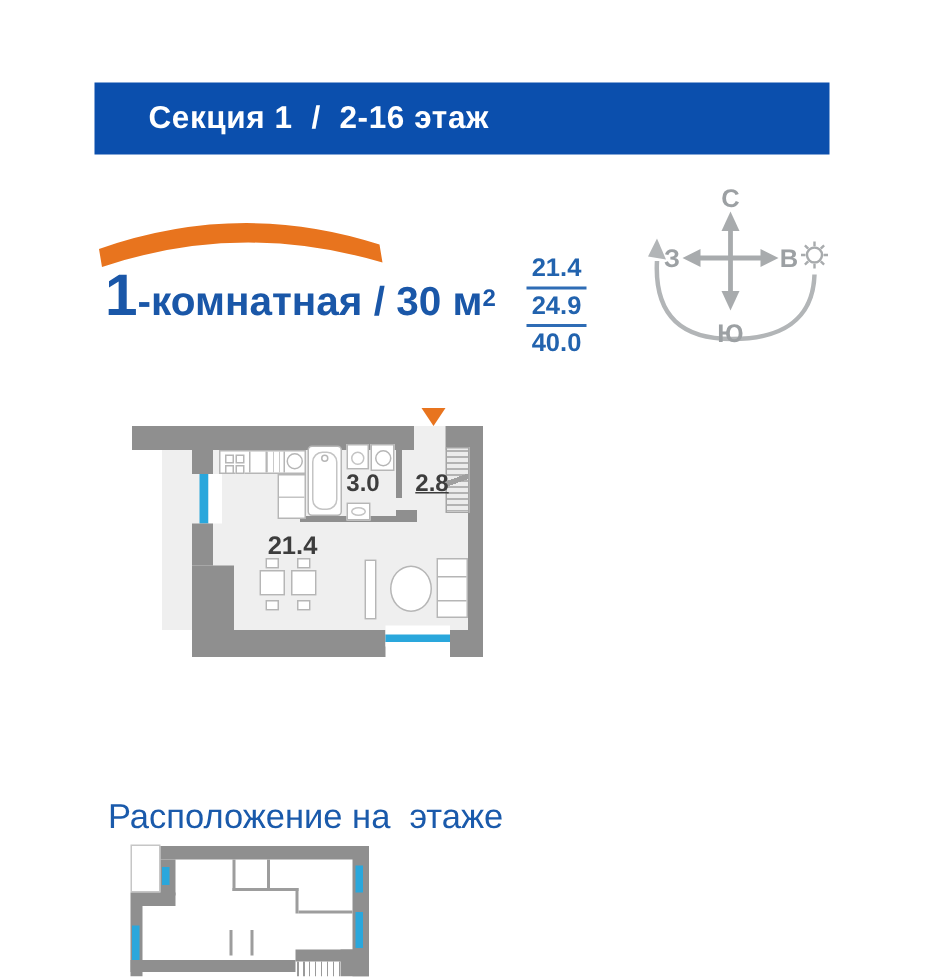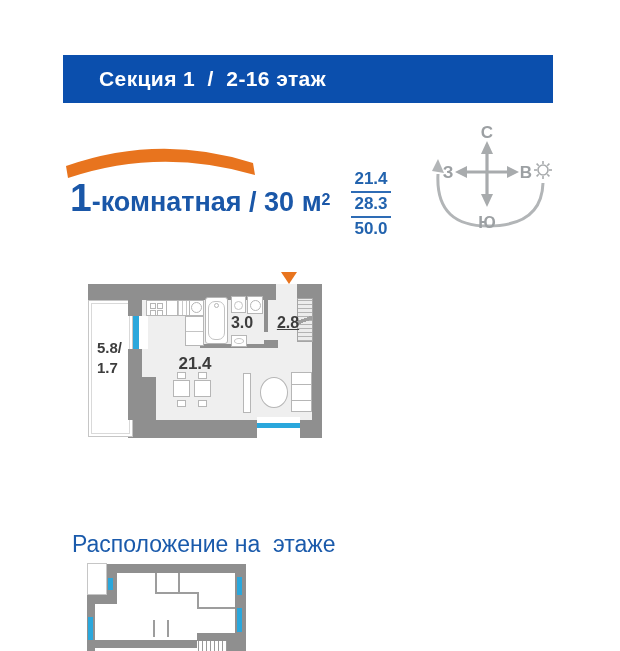--- a/index.html
+++ b/index.html
@@ -72,22 +72,22 @@
 <svg class="abs" style="left:64px; top:139px;" width="192" height="40" viewBox="0 0 192 40">
   <path d="M2,27 Q96,-6 189,24 L191,36 Q96,8 4,39 Z" fill="#e8741e"></path>
 </svg>
 
 <div class="abs title">
   <span class="t-num">1</span><span class="t-rest">-комнатная / 30 м</span><sup>2</sup>
 </div>
 
 <div class="abs ladder">
   <div class="rule">21.4</div>
-  <div class="rule">28.3</div>
-  <div>50.0</div>
+  <div class="rule">24.9</div>
+  <div>40.0</div>
 </div>
 
 <svg class="abs" style="left:430px; top:126px;" width="125" height="110" viewBox="0 0 125 110">
   <g stroke="#a8abad" stroke-width="3.2">
     <line x1="57" y1="28" x2="57" y2="68"></line>
     <line x1="34" y1="46" x2="80" y2="46"></line>
   </g>
   <g fill="#a8abad">
     <polygon points="57,15 51,28 63,28"></polygon>
     <polygon points="57,81 51,68 63,68"></polygon>
@@ -123,27 +123,20 @@
   <div class="abs wall" style="left:0; top:12px; width:188px; height:16px;"></div>
   <div class="abs wall" style="left:209px; top:12px; width:25px; height:16px;"></div>
   <div class="abs wall" style="left:224px; top:12px; width:10px; height:154px;"></div>
   <div class="abs wall" style="left:40px; top:148px; width:129px; height:18px;"></div>
   <div class="abs wall" style="left:212px; top:148px; width:22px; height:18px;"></div>
 
   <div class="abs" style="left:169px; top:145px; width:43px; height:6px; background:#fff;"></div>
   <div class="abs win" style="left:169px; top:151px; width:43px; height:5px;"></div>
   <div class="abs" style="left:169px; top:156px; width:43px; height:3px; background:#fff;"></div>
 
-  <div class="abs balc" style="left:0; top:28px; width:45px; height:137px;">
-    <div class="inner"></div>
-    <div class="abs plan-label" style="left:8px; top:37px; width:34px; font-size:15px; line-height:20px; text-align:left;">
-      <div>5.8/</div>
-      <div>1.7</div>
-    </div>
-  </div>
 
   <div class="abs wall" style="left:40px; top:28px; width:14px; height:16px;"></div>
   <div class="abs win" style="left:45px; top:44px; width:6px; height:33px;"></div>
   <div class="abs" style="left:51px; top:44px; width:9px; height:33px; background:#fff;"></div>
   <div class="abs wall" style="left:40px; top:77px; width:14px; height:28px;"></div>
   <div class="abs wall" style="left:40px; top:105px; width:28px; height:43px;"></div>
 
   <div class="abs closet" style="left:209px; top:26px; width:16px; height:44px;"></div>
 
   <div class="abs wall" style="left:112px; top:21px; width:68px; height:4px;"></div>

